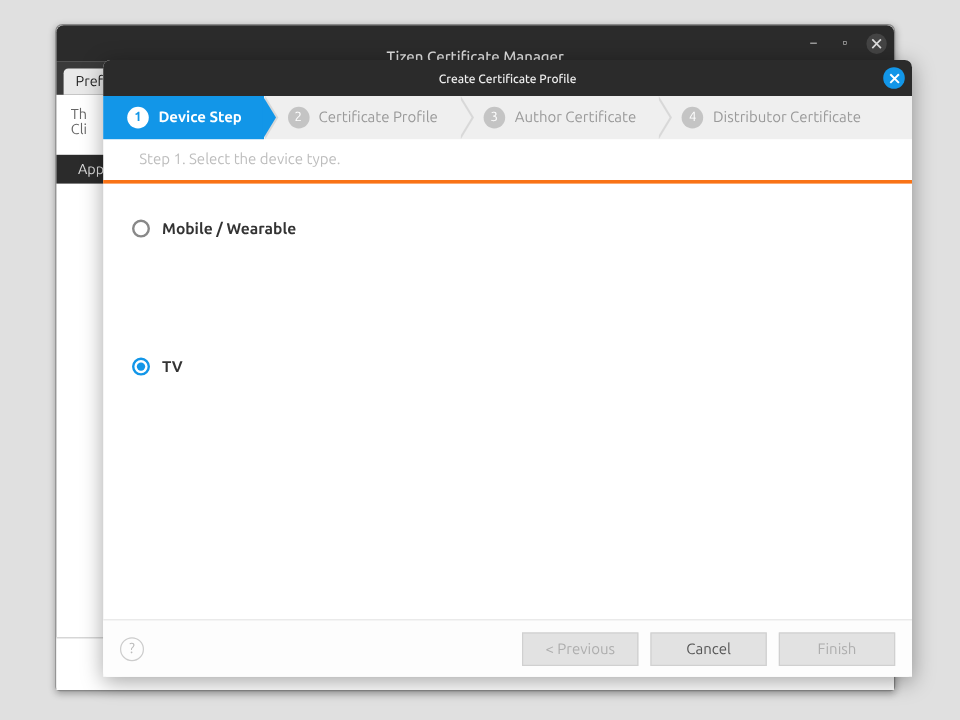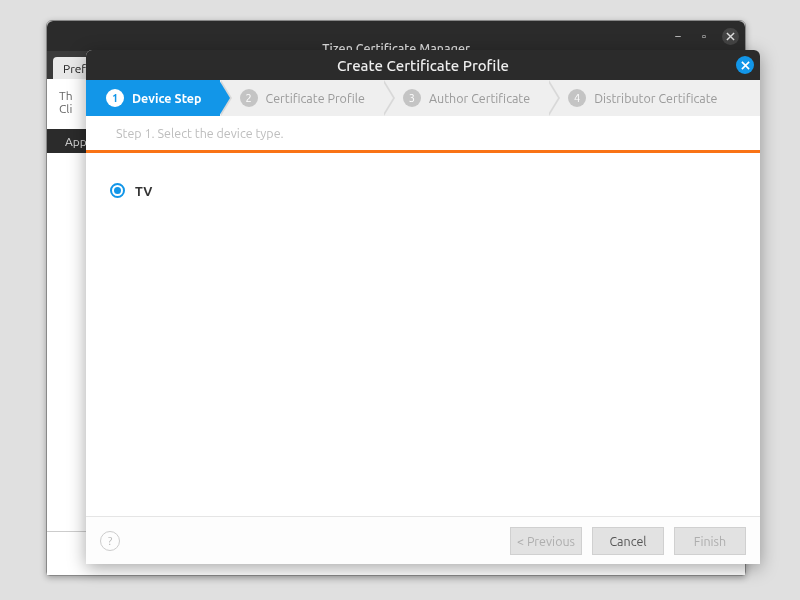--- a/index.html
+++ b/index.html
@@ -14,21 +14,21 @@
   .bg-close { width: 17px; height: 17px; border-radius: 50%; background: #444; }
   .bg-tabs { height: 28px; background: #3a3a3a; display: flex; align-items: flex-end; padding-left: 6px; }
   .bg-tab { background: #e9e9e9; color: #222; font-size: 12px; padding: 5px 10px 4px; border-radius: 4px 4px 0 0; margin-right: 4px; }
   .bg-body { padding: 10px 12px; font-size: 12px; color: #666; }
   .bg-subtabs { margin-top: 20px; height: 24px; background: #2b2b2b; display: flex; align-items: center; padding-left: 8px; }
   .bg-subtab { color: #ddd; font-size: 12px; padding: 4px 10px; }
   .bg-bottom { position: absolute; bottom: 0; left: 0; right: 0; height: 44px; border-top: 1px solid #ccc; background: #fff; }
 
   
   .modal { position: absolute; left: 86px; top: 50px; width: 674px; height: 514px; background: #fff; border-radius: 6px 6px 4px 4px; box-shadow: 0 4px 18px rgba(0,0,0,0.35); display: flex; flex-direction: column; }
-  .modal-titlebar { height: 30px; background: #2b2b2b; border-radius: 6px 6px 0 0; display: flex; align-items: center; justify-content: center; color: #eee; font-size: 15px; font-weight: 500; position: relative; }
+  .modal-titlebar { height: 30px; background: #2b2b2b; border-radius: 6px 6px 0 0; display: flex; align-items: center; justify-content: center; color: #eee; font-size: 10px; font-weight: 500; position: relative; }
   .modal-close { position: absolute; right: 6px; width: 18px; height: 18px; border-radius: 50%; background: #1296e8; display: flex; align-items: center; justify-content: center; color: #fff; font-size: 11px; cursor: pointer; }
 
   
   .steps { height: 36px; background: #efefef; display: flex; align-items: stretch; font-size: 12.5px; }
   .step { display: flex; align-items: center; padding: 0 18px 0 20px; color: #9a9a9a; position: relative; }
   .step:not(:last-child)::after {
     content: ""; position: absolute; right: -10px; top: 0; width: 0; height: 0;
     border-top: 18px solid transparent; border-bottom: 18px solid transparent; border-left: 11px solid #efefef; z-index: 2;
   }
   .step:not(:last-child)::before {
@@ -45,21 +45,21 @@
   .content { flex: 1; padding: 30px 24px; }
   .radio-row { display: flex; align-items: center; margin-bottom: 100px; cursor: pointer; }
   .radio { width: 15px; height: 15px; border: 2px solid #888; border-radius: 50%; margin-right: 10px; display: inline-flex; align-items: center; justify-content: center; flex-shrink: 0; }
   .radio.selected { border-color: #1296e8; }
   .radio.selected::after { content: ""; width: 7px; height: 7px; border-radius: 50%; background: #1296e8; }
   .radio-label { font-size: 13px; font-weight: 700; color: #333; }
 
   .footer { height: 48px; border-top: 1px solid #e5e5e5; background: #fdfdfd; display: flex; align-items: center; padding: 0 14px; gap: 10px; }
   .help { width: 20px; height: 20px; border: 1.5px solid #ccc; border-radius: 50%; color: #bbb; font-size: 12px; display: flex; align-items: center; justify-content: center; cursor: pointer; }
   .spacer { flex: 1; }
-  .btn { width: 72px; height: 28px; font-size: 12.5px; border: 1px solid #d0d0d0; background: #e2e2e2; color: #555; display: inline-flex; align-items: center; justify-content: center; cursor: pointer; }
+  .btn { width: 97px; height: 28px; font-size: 12.5px; border: 1px solid #d0d0d0; background: #e2e2e2; color: #555; display: inline-flex; align-items: center; justify-content: center; cursor: pointer; }
   .btn.disabled { color: #aeaeae; cursor: default; }
   .btn.primary { background: #fff; border: 2px solid #1296e8; color: #333; font-weight: 500; }
 </style>
 </head>
 <body>
 
 <div class="bg-window">
   <div class="bg-titlebar">
     <span class="bg-title">Tizen Certificate Manager</span>
     <div class="bg-winctrls">
@@ -111,20 +111,24 @@
     <div class="step">
       <span class="num">4</span>
       <span>Distributor Certificate</span>
     </div>
   </div>
 
   <div class="step-desc">Step 1. Select the device type.</div>
 
   <div class="content">
     <div class="radio-row">
+      <span class="radio"></span>
+      <span class="radio-label">Mobile / Wearable</span>
+    </div>
+    <div class="radio-row">
       <span class="radio selected"></span>
       <span class="radio-label">TV</span>
     </div>
   </div>
 
   <div class="footer">
     <div class="help">?</div>
     <div class="spacer"></div>
     <div class="btn disabled">&lt; Previous</div>
     <div class="btn">Cancel</div>

